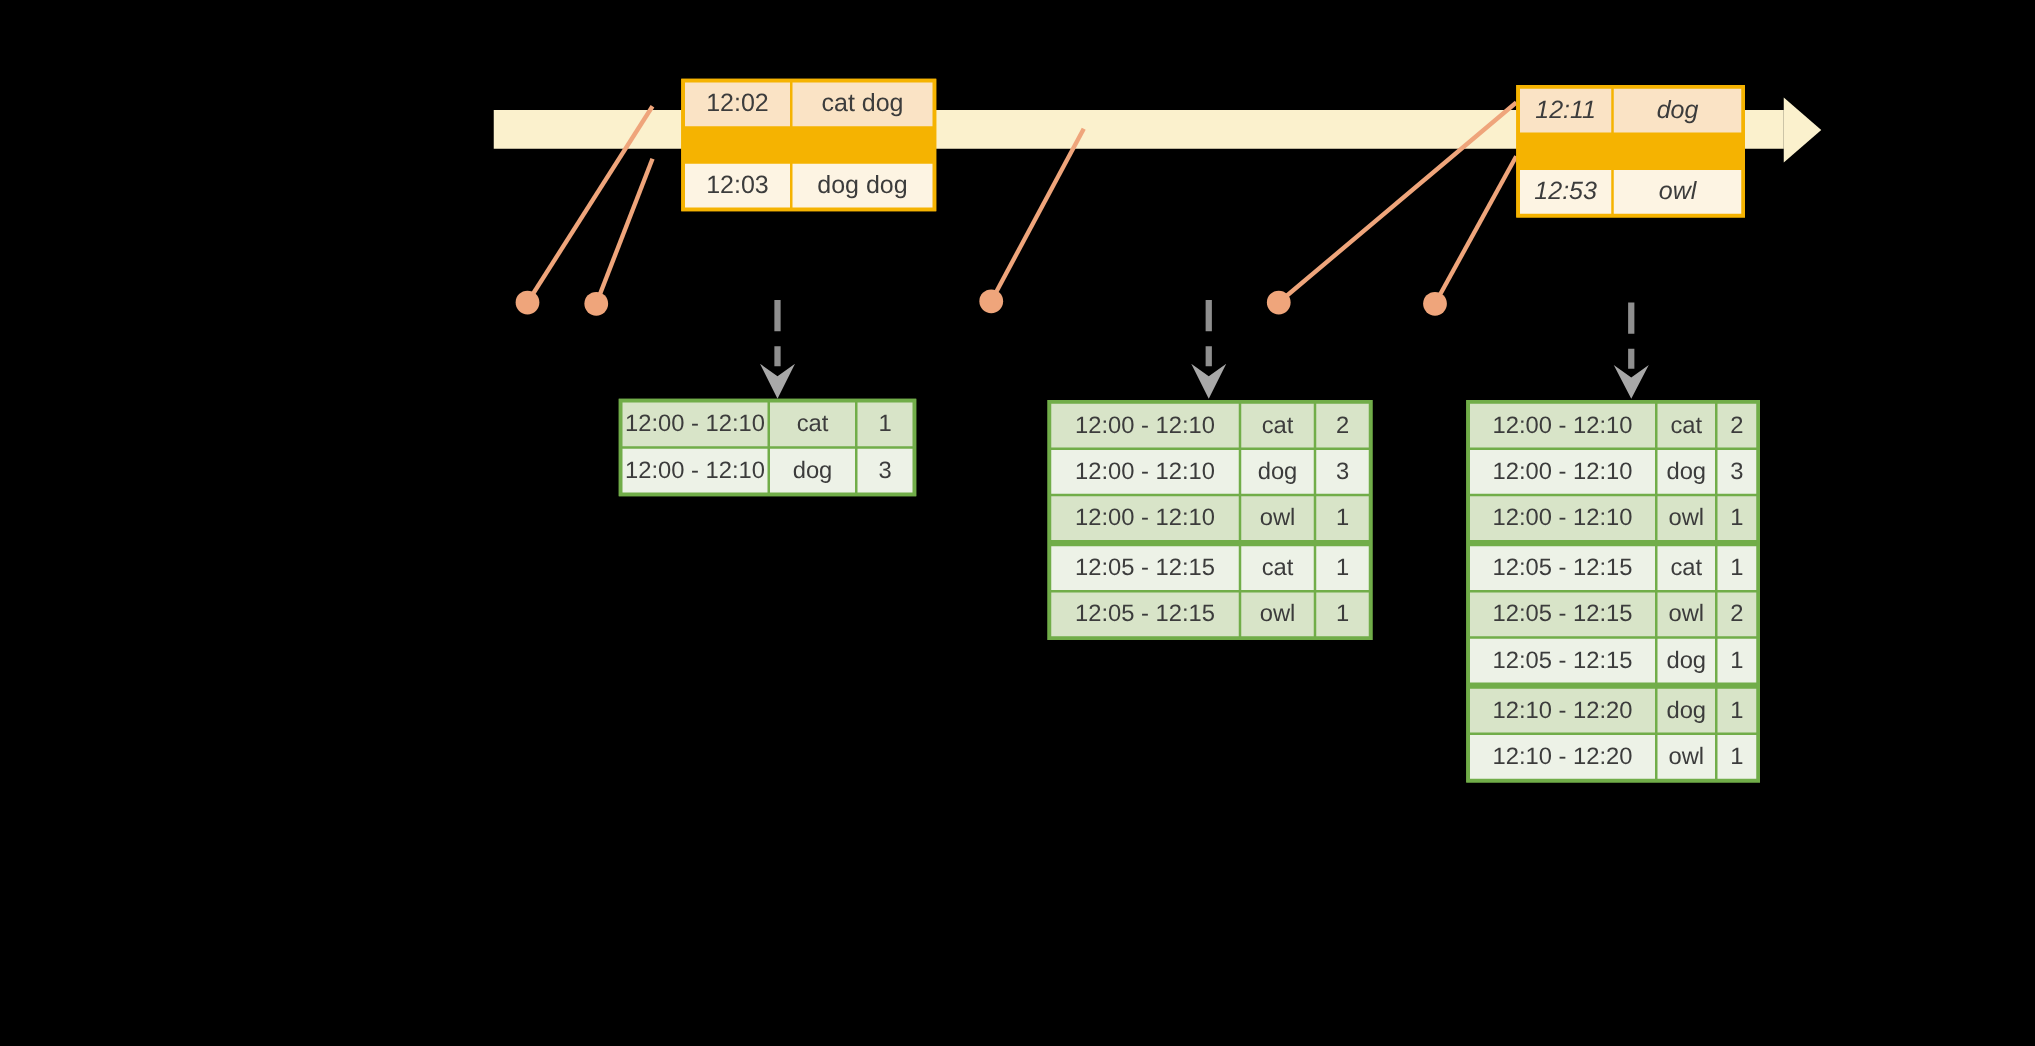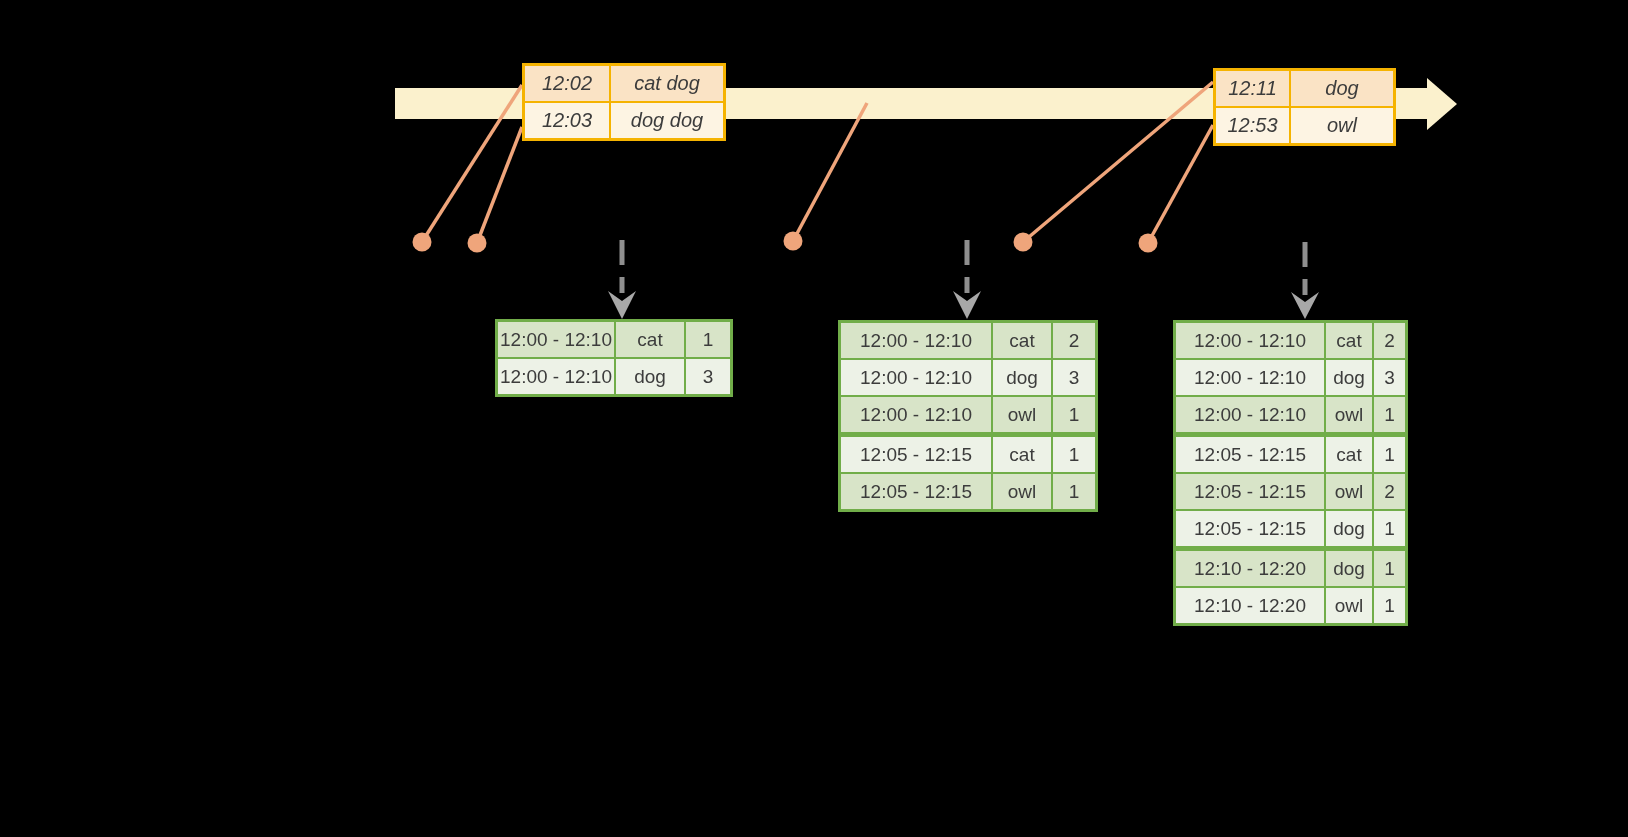--- a/index.html
+++ b/index.html
@@ -15,22 +15,22 @@
   
   #connectors{position:absolute;left:0;top:0;pointer-events:none;}
   .ev-line{stroke:var(--salmon);stroke-width:3.5;}
   .ev-dot{fill:var(--salmon);}
   .dash-line{stroke:var(--gray);stroke-width:5;stroke-dasharray:25 12;fill:none;}
   .dash-head{fill:var(--gray_head);}
   
   .event-table{position:absolute;display:grid;gap:2px;border:3px solid var(--gold);background:var(--gold);}
   .event-table .cell{display:flex;align-items:center;justify-content:center;height:35px;font-size:20px;}
   .event-table .cell.r0{background:var(--event_row_odd);}
-  .event-table .cell.r1{background:var(--event_row_even);}
-  #events-1{left:522px;top:63px;grid-template-columns:84px 112px;font-style:italic;}
+  .event-table .cell.r1{background:var(--event_row_even);margin-top:28px;}
+  #events-1{left:545px;top:63px;grid-template-columns:84px 112px;}
   #events-2{left:867px;top:84px;grid-template-columns:83px 116px;}
   #events-2 .cell{height:33px;background:var(--event_single);}
   #events-3{left:1213px;top:68px;grid-template-columns:73px 102px;font-style:italic;}
   
   .result-table{position:absolute;display:flex;flex-direction:column;gap:2px;border:3px solid var(--green);background:var(--green);align-items:center;}
   .r-row{display:grid;gap:2px;background:transparent;}
   .r-row.break{margin-top:3px;}
   .r-row .cell{height:35px;display:flex;align-items:center;justify-content:center;font-size:19px;background:var(--green_light);}
   .r-row.dark .cell{background:var(--green_dark);}
   #result-1{left:495px;top:319px;} #result-1 .r-row{grid-template-columns:116px 68px 44px;}

